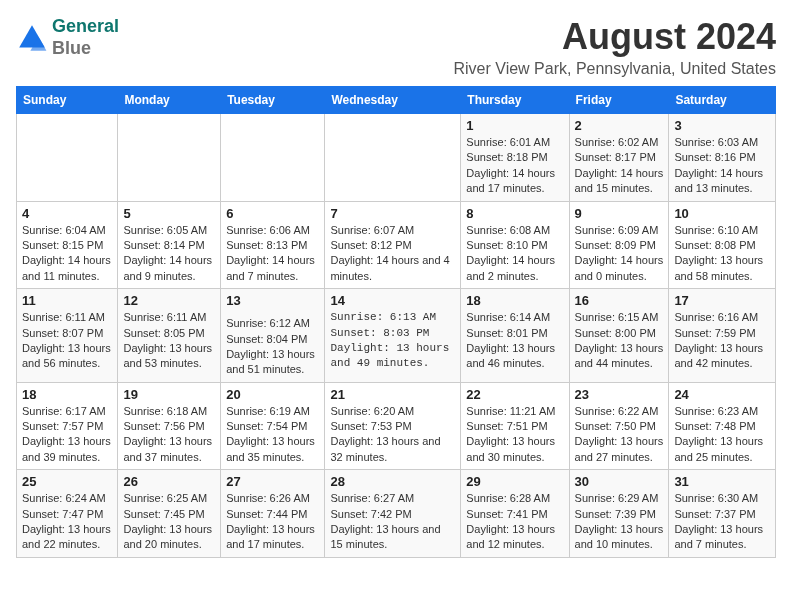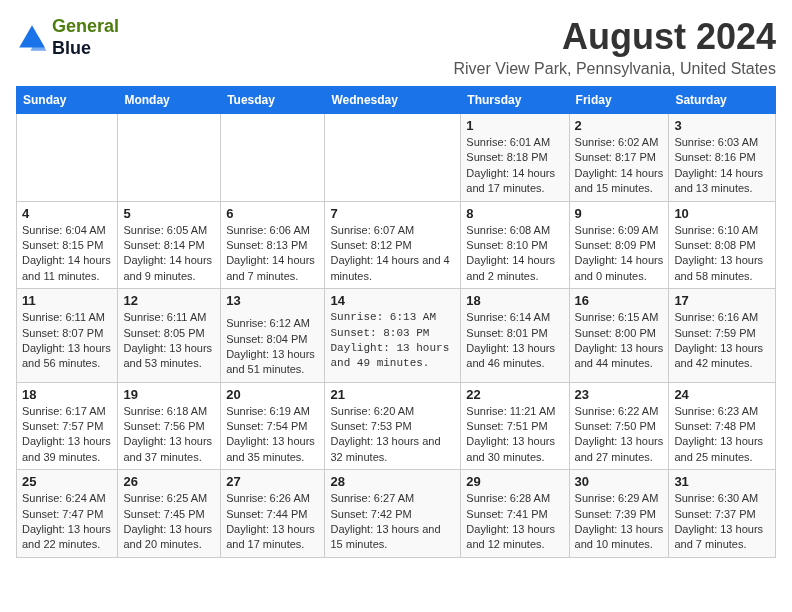--- a/index.html
+++ b/index.html
@@ -19,22 +19,22 @@
     .logo {
       display: flex;
       align-items: center;
       gap: 4px;
     }
     .logo-text {
       font-size: 18px;
       font-weight: bold;
       line-height: 1.2;
     }
-    .logo-general { color: #4d7c0f; }
-    .logo-blue { color: #0f172a; }
+    .logo-general { color: #0f766e; }
+    .logo-blue { color: #737373; }
     .logo-icon {
       width: 32px;
       height: 32px;
     }
     .title-section {
       text-align: right;
     }
     .calendar-title {
       font-size: 36px;
       font-weight: bold;

